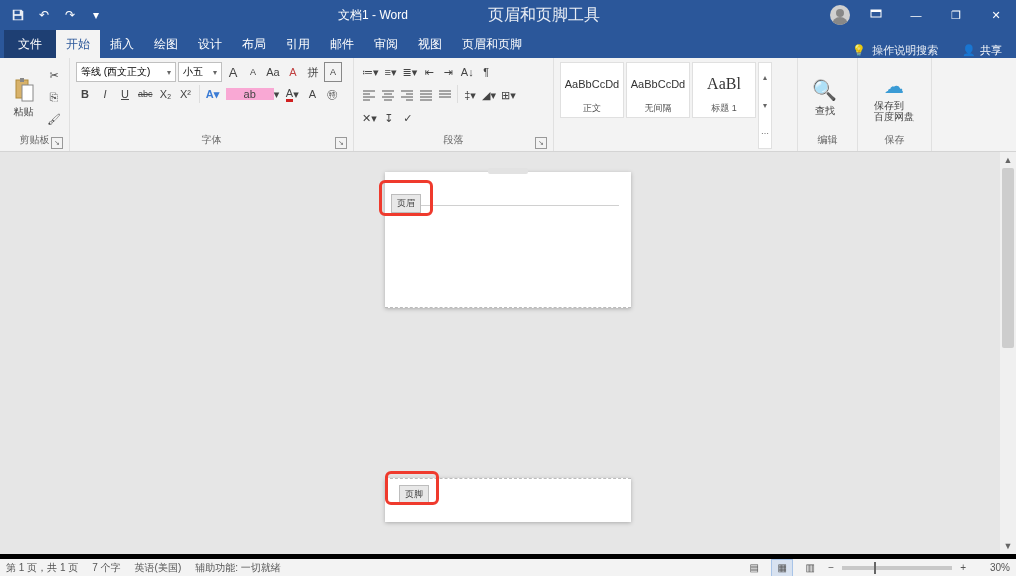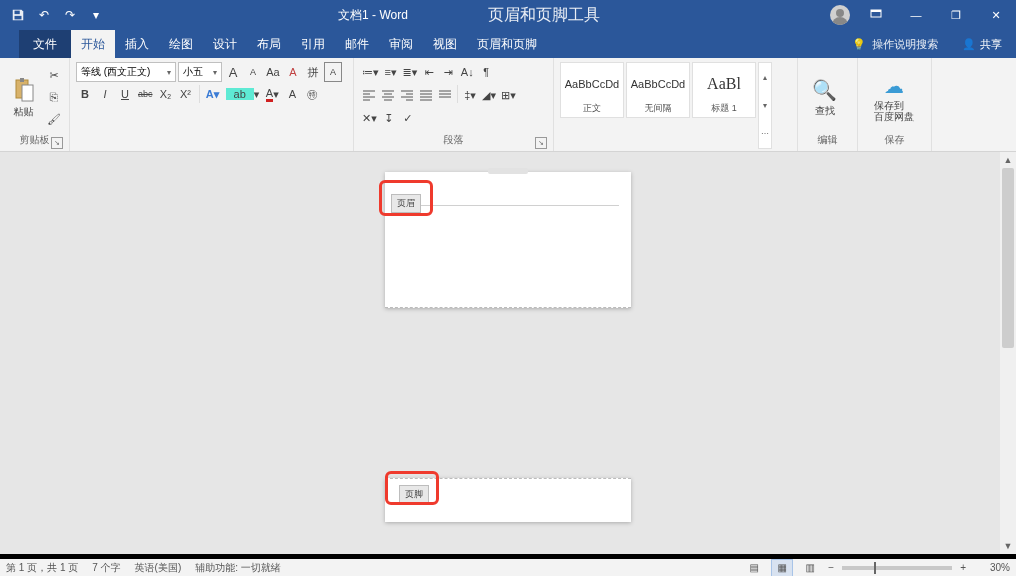--- a/index.html
+++ b/index.html
@@ -12,21 +12,21 @@
 .title-center { flex: 1; text-align: center; font-size: 12px; display:flex; justify-content:center; gap:80px; align-items:center;}
 .title-extra { font-size:16px; opacity:.9;}
 .win-controls { display: flex; }
 .win-btn { width: 40px; height: 30px; display: flex; align-items: center; justify-content: center; font-size: 11px; cursor: pointer; }
 .avatar-area { display:flex; align-items:center; gap:4px; padding:0 6px;}
 .avatar { width:20px; height:20px; border-radius:50%; background:#d0d0d0; position:relative; overflow:hidden;}
 .avatar::before{content:""; position:absolute; top:4px; left:6px; width:8px; height:8px; border-radius:50%; background:#888;}
 .avatar::after{content:""; position:absolute; top:12px; left:2px; width:16px; height:10px; border-radius:8px 8px 0 0; background:#888;}
 
 
-.tabrow { height: 28px; background: #2b579a; display: flex; align-items: center; color: #fff; font-size: 12px; padding-left:19px;}
+.tabrow { height: 28px; background: #2b579a; display: flex; align-items: flex-end; color: #fff; font-size: 12px; padding-left:4px;}
 .file-tab { background: #1e3f73; padding: 6px 14px; height: 28px; display: flex; align-items: center; cursor: pointer; }
 .tab { padding: 6px 10px; height: 28px; display: flex; align-items: center; cursor: pointer; }
 .tab.active { background: #f3f3f3; color: #2b579a; }
 .tab-spacer { flex:1;}
 .tell-me { display:flex; align-items:center; gap:6px; color:#fff; font-size:11px; padding:0 10px; cursor:text; opacity:.9;}
 .share-area { padding:0 14px; display:flex; align-items:center; gap:4px; font-size:11px; cursor:pointer;}
 
 
 .ribbon { height: 94px; background: #f3f3f3; border-bottom: 1px solid #d4d4d4; display: flex; }
 .group { border-right: 1px solid #e0e0e0; padding: 4px 6px 2px; display: flex; flex-direction: column; }
@@ -189,26 +189,27 @@
       </div>
       <div class="font-row">
         <div class="tbtn" style="font-weight:bold">B</div>
         <div class="tbtn" style="font-style:italic">I</div>
         <div class="tbtn" style="text-decoration:underline">U</div>
         <div class="tbtn" style="text-decoration:line-through;font-size:9px">abc</div>
         <div class="tbtn">X₂</div>
         <div class="tbtn">X²</div>
         <span class="sep"></span>
         <div class="tbtn" style="color:#3a7bd5;font-weight:bold">A▾</div>
-        <div class="tbtn"><span style="background:#5eead4;padding:0 8px">ab</span>▾</div>
+        <div class="tbtn"><span style="background:#f9a8d4;padding:0 18px">ab</span>▾</div>
         <div class="tbtn"><span style="border-bottom:3px solid #d02020">A</span>▾</div>
         <div class="tbtn">A</div>
         <div class="tbtn">㊕</div>
       </div>
     </div>
+    <div class="group-label"><span>字体</span><span class="dialog-launcher">↘</span></div>
   </div>
 
   <div class="group" style="width:200px">
     <div class="group-body para-col">
       <div class="para-row">
         <div class="tbtn">≔▾</div>
         <div class="tbtn">≡▾</div>
         <div class="tbtn">≣▾</div>
         <div class="tbtn">⇤</div>
         <div class="tbtn">⇥</div>

